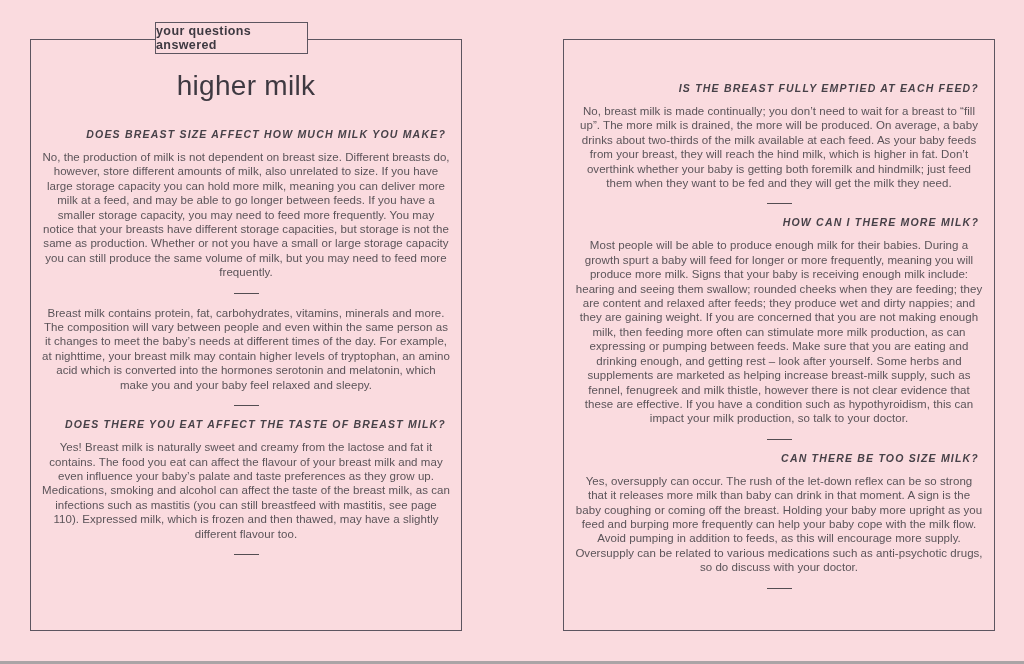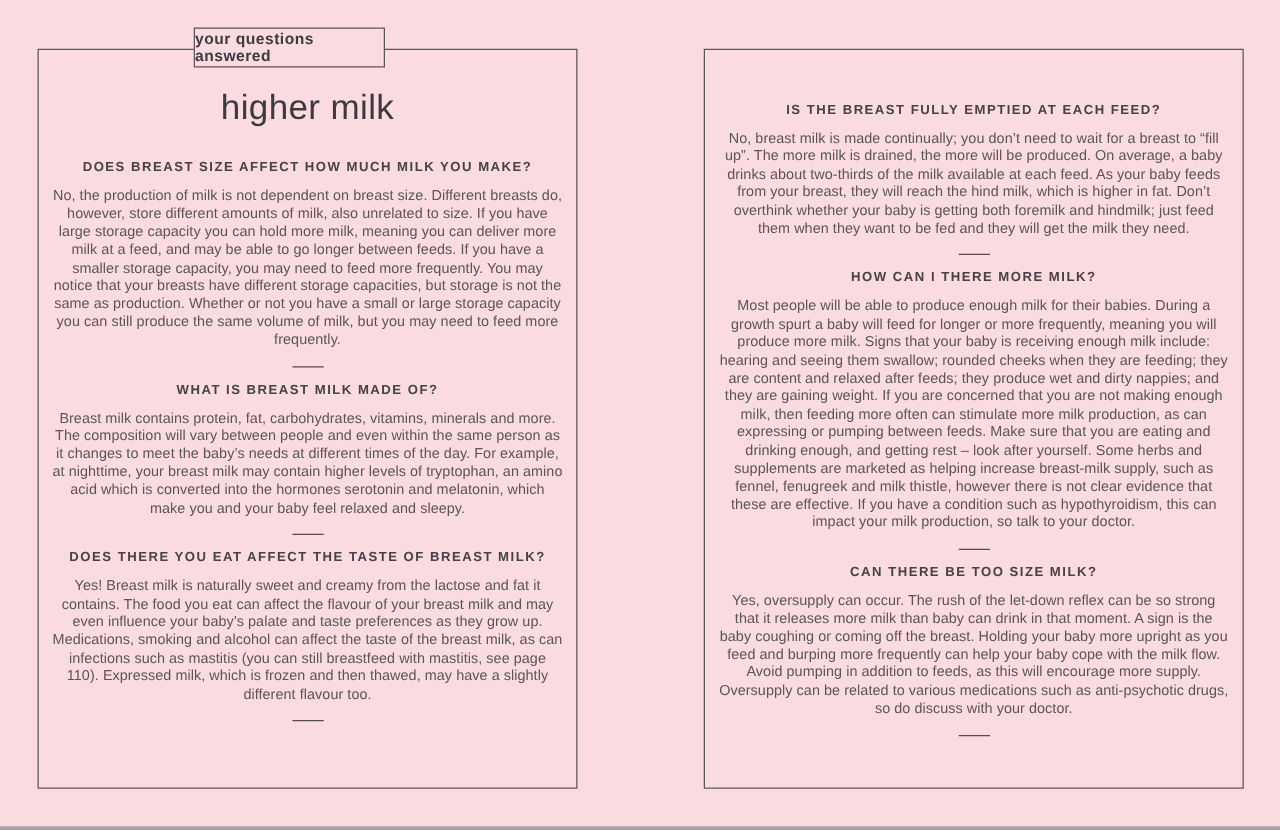--- a/index.html
+++ b/index.html
@@ -53,26 +53,27 @@
     margin: 30px 0 0 0;
     text-align: center;
     font-size: 28px;
     font-weight: 500;
     letter-spacing: 0.3px;
     color: #3e3941;
   }
 
   .section-heading {
     margin: 0 auto 10px auto;
-    text-align: center;
+    text-align: right;
     font-size: 10.5px;
     font-weight: 700;
     letter-spacing: 1.2px;
     color: #474148;
     max-width: 400px;
+    font-style: italic;
   }
   .page-left  .section:first-of-type .section-heading { margin-top: 26px; }
   .page-right .section:first-of-type .section-heading { margin-top: 42px; }
 
   .body-text {
     margin: 0 auto;
     text-align: center;
     font-size: 11.5px;
     line-height: 14.4px;
     letter-spacing: 0.05px;
@@ -109,21 +110,20 @@
   <div class="page page-left">
     <h1 class="page-title">higher milk</h1>
 
     <div class="section">
       <h2 class="section-heading">DOES BREAST SIZE AFFECT HOW MUCH MILK YOU MAKE?</h2>
       <p class="body-text">No, the production of milk is not dependent on breast size. Different breasts do, however, store different amounts of milk, also unrelated to size. If you have large storage capacity you can hold more milk, meaning you can deliver more milk at a feed, and may be able to go longer between feeds. If you have a smaller storage capacity, you may need to feed more frequently. You may notice that your breasts have different storage capacities, but storage is not the same as production. Whether or not you have a small or large storage capacity you can still produce the same volume of milk, but you may need to feed more frequently.</p>
       <div class="divider"></div>
     </div>
 
     <div class="section">
-      <h2 class="section-heading">WHAT IS BREAST MILK MADE OF?</h2>
       <p class="body-text">Breast milk contains protein, fat, carbohydrates, vitamins, minerals and more. The composition will vary between people and even within the same person as it changes to meet the baby’s needs at different times of the day. For example, at nighttime, your breast milk may contain higher levels of tryptophan, an amino acid which is converted into the hormones serotonin and melatonin, which make you and your baby feel relaxed and sleepy.</p>
       <div class="divider"></div>
     </div>
 
     <div class="section">
       <h2 class="section-heading">DOES THERE YOU EAT AFFECT THE TASTE OF BREAST MILK?</h2>
       <p class="body-text">Yes! Breast milk is naturally sweet and creamy from the lactose and fat it contains. The food you eat can affect the flavour of your breast milk and may even influence your baby’s palate and taste preferences as they grow up. Medications, smoking and alcohol can affect the taste of the breast milk, as can infections such as mastitis (you can still breastfeed with mastitis, see page 110). Expressed milk, which is frozen and then thawed, may have a slightly different flavour too.</p>
       <div class="divider"></div>
     </div>
   </div>

